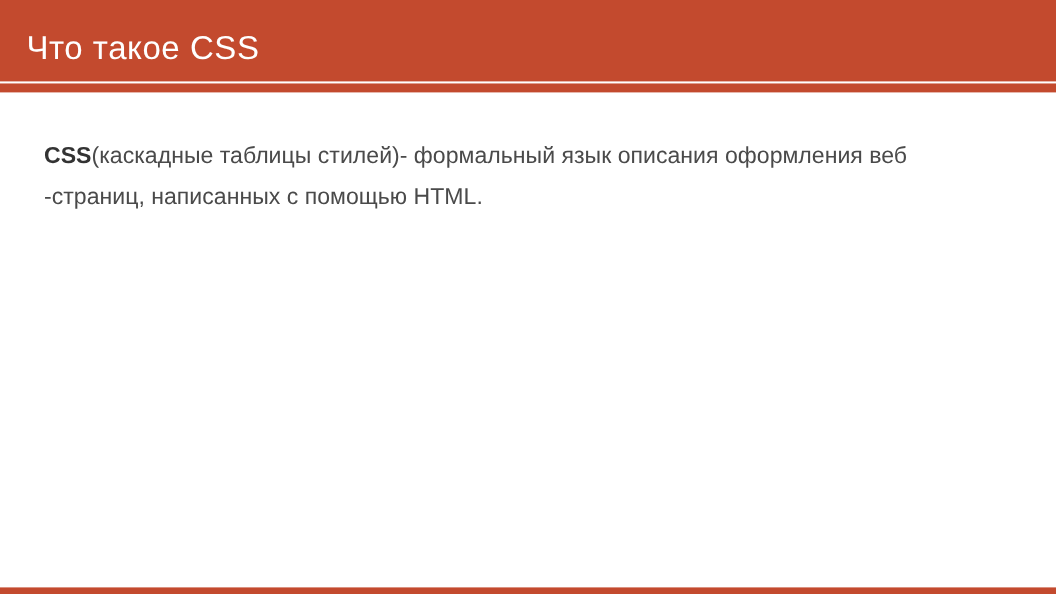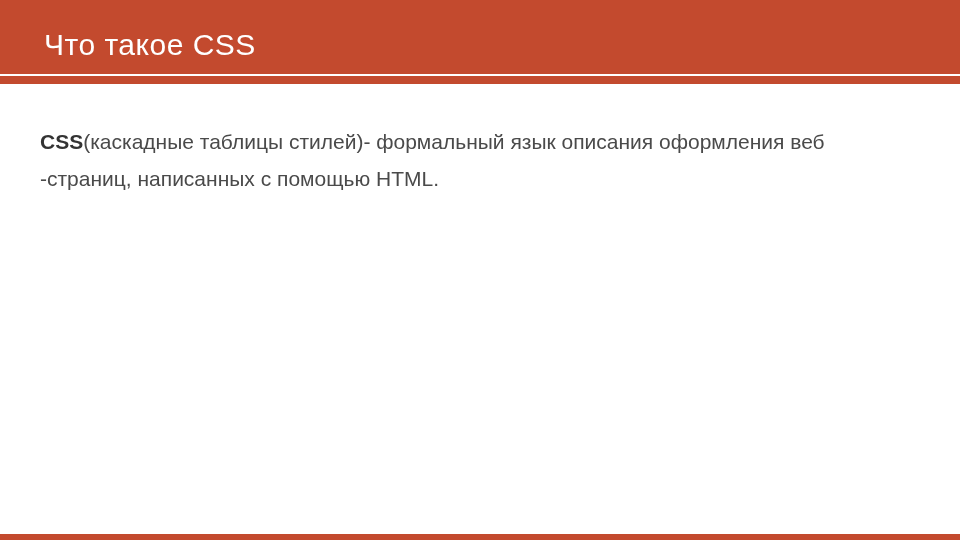--- a/index.html
+++ b/index.html
@@ -9,21 +9,21 @@
     }
     body {
       width: 960px;
       height: 540px;
       background: #c34a2e;
       font-family: 'Segoe UI', Tahoma, Geneva, Verdana, sans-serif;
       overflow: hidden;
     }
     .slide-header {
       background: #c34a2e;
-      padding: 28px 40px 12px 44px;
+      padding: 28px 40px 12px 24px;
       border-bottom: 2px solid #ffffff;
     }
     .slide-title {
       color: #ffffff;
       font-size: 30px;
       font-weight: 300;
       letter-spacing: 0.5px;
     }
     .slide-body {
       background: #ffffff;

